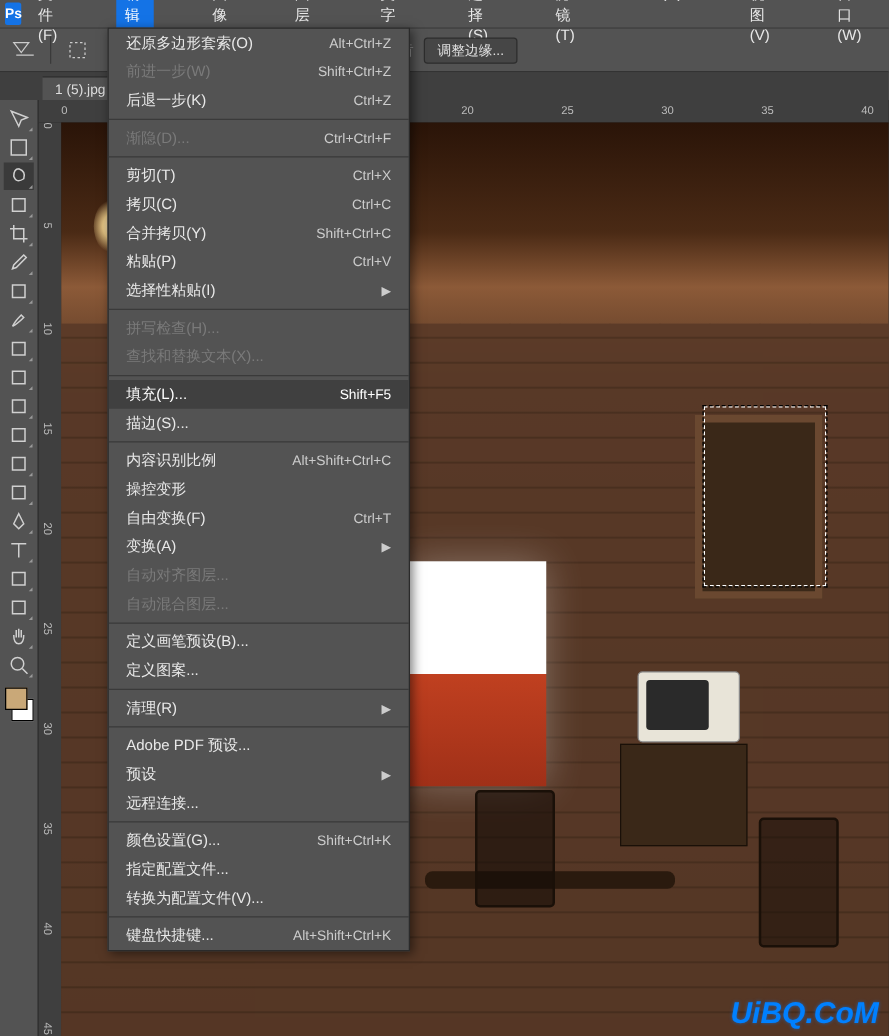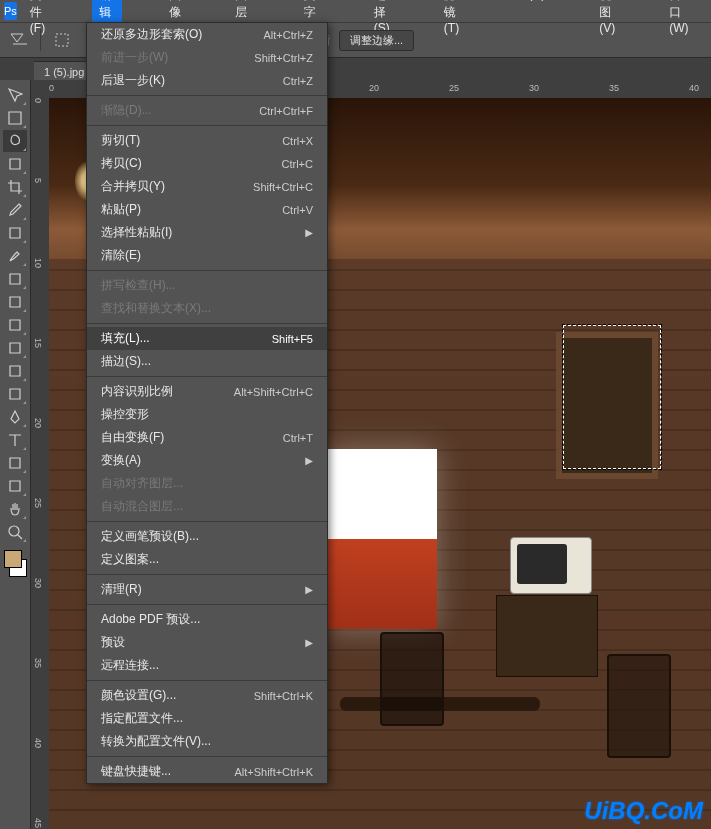--- a/index.html
+++ b/index.html
@@ -1,17 +1,17 @@
 <!DOCTYPE html>
 <html><head>
 <meta charset="utf-8">
 <style>
   html,body{margin:0;padding:0;width:711px;height:829px;overflow:hidden;font-family:"Microsoft YaHei",Arial,sans-serif;font-size:12px;background:#535353;color:#e0e0e0;user-select:none}
   .menubar{height:22px;background:#535353;display:flex;align-items:center;padding:0 4px;border-bottom:1px solid #3a3a3a}
-  .ps-logo{width:22px;height:18px;background:#1473e6;color:#fff;font-weight:normal;font-size:11px;display:flex;align-items:center;justify-content:center;margin-right:6px;border-radius:2px}
+  .ps-logo{width:22px;height:18px;background:#1473e6;color:#fff;font-weight:bold;font-size:11px;display:flex;align-items:center;justify-content:center;margin-right:6px;border-radius:2px}
   .menubar-item{padding:2px 7px;color:#e8e8e8;cursor:default}
   .menubar-item.open{background:#1473e6;color:#fff}
   .optionsbar{height:34px;background:#535353;border-bottom:1px solid #2a2a2a;display:flex;align-items:center;padding:0 6px;gap:8px}
   .opt-icon{width:26px;height:22px;display:flex;align-items:center;justify-content:center}
   .opt-sep{width:1px;height:22px;background:#3a3a3a}
   .opt-btn{padding:2px 10px;background:#464646;border:1px solid #2d2d2d;border-radius:3px;color:#e0e0e0;font-size:11px}
   .tabbar{height:24px;background:#3f3f3f;display:flex;align-items:flex-end;padding-left:34px}
   .tab{padding:4px 10px;background:#535353;color:#ddd;font-size:11px;border-top:1px solid #2a2a2a}
   .workspace{position:absolute;top:80px;left:0;right:0;bottom:0;display:flex}
   .toolbar{width:30px;background:#535353;display:flex;flex-direction:column;align-items:center;padding-top:4px;gap:1px;border-right:1px solid #2a2a2a}
@@ -283,23 +283,20 @@
       <span class="dd-short">Shift+Ctrl+C</span>
     </div>
     <div class="dd-item">
       <span>粘贴(P)</span>
       <span class="dd-short">Ctrl+V</span>
     </div>
     <div class="dd-item">
       <span>选择性粘贴(I)</span>
       <span class="arrow">▶</span>
     </div>
-    <div class="dd-item">
-      <span>清除(E)</span>
-    </div>
     <div class="dd-sep"></div>
     <div class="dd-item disabled">
       <span>拼写检查(H)...</span>
     </div>
     <div class="dd-item disabled">
       <span>查找和替换文本(X)...</span>
     </div>
     <div class="dd-sep"></div>
     <div class="dd-item hl">
       <span>填充(L)...</span>

